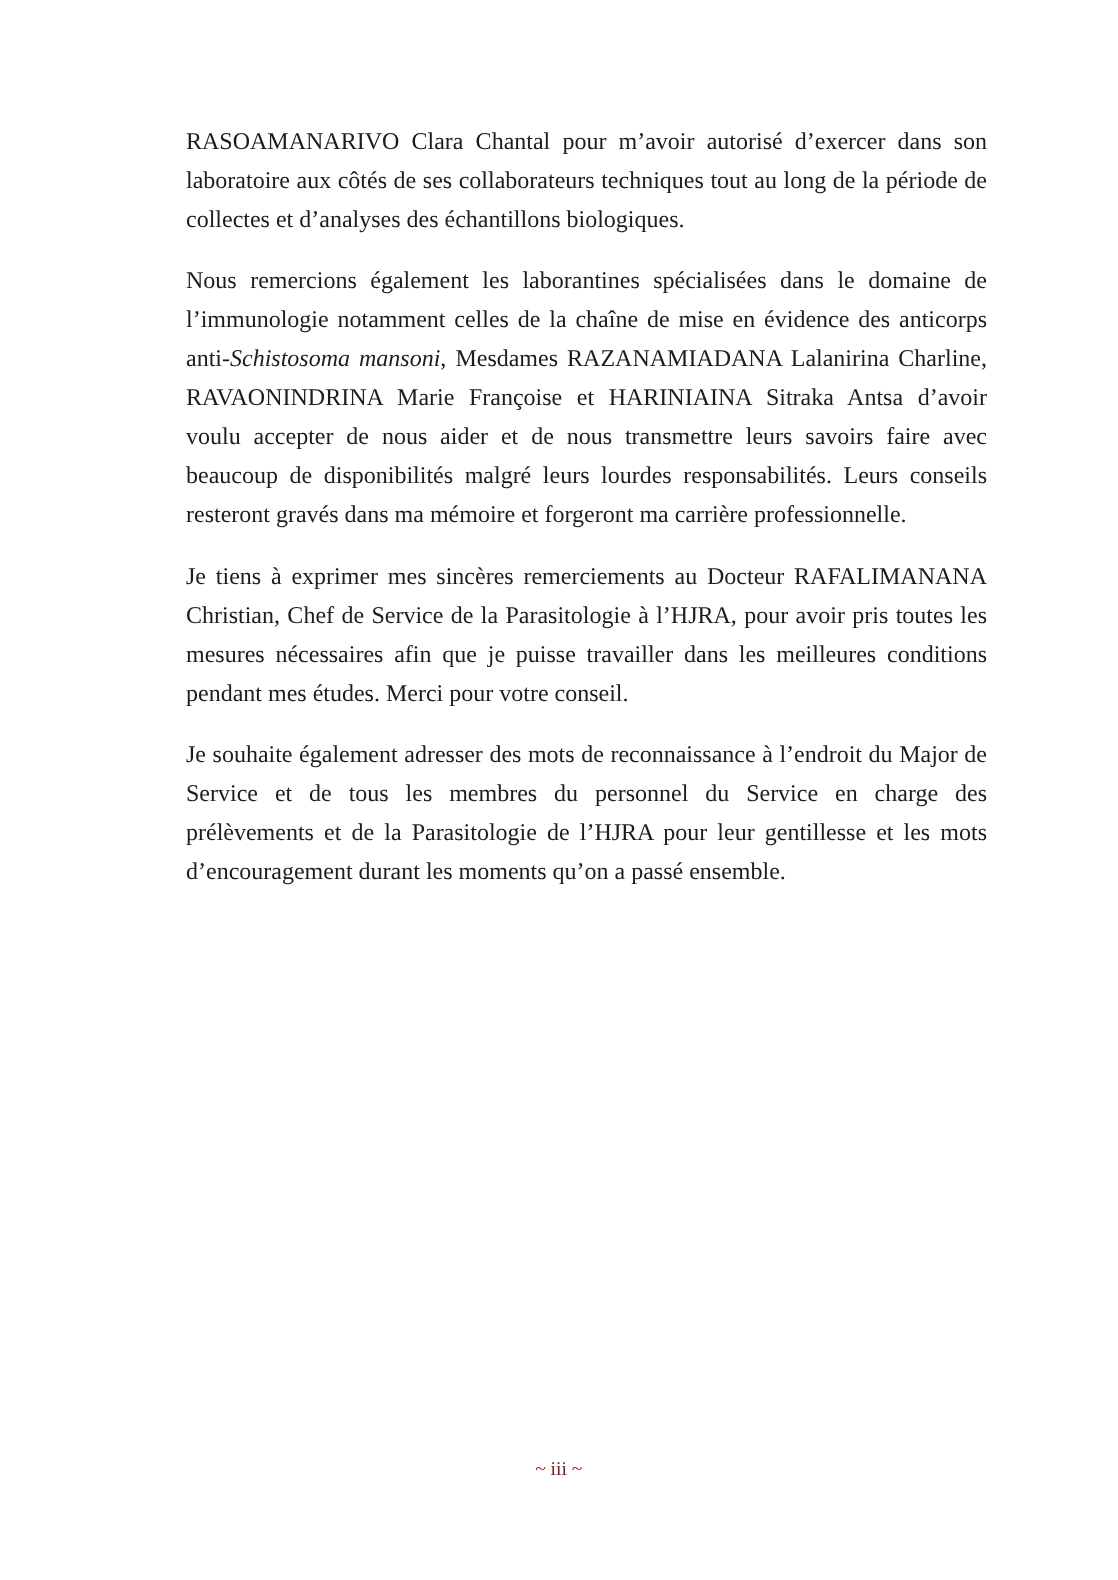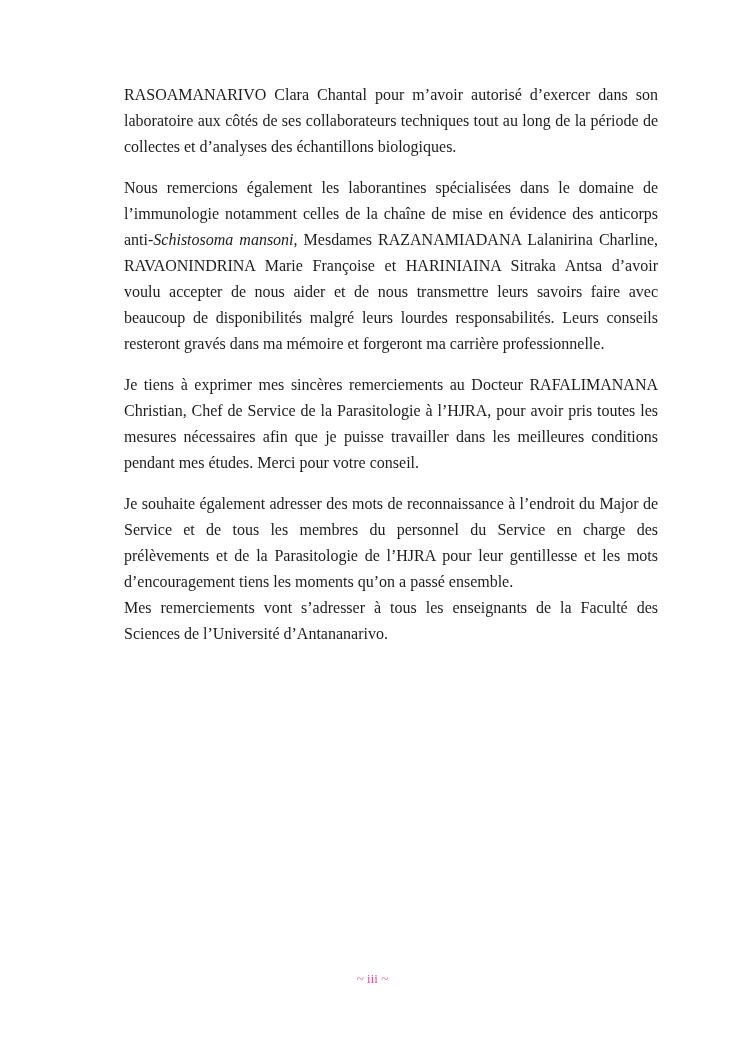--- a/index.html
+++ b/index.html
@@ -37,33 +37,32 @@
   }
   .species {
   }
   .page-footer {
     position: absolute;
     left: 0;
     top: 971px;
     width: 100%;
     text-align: center;
     font-size: 13px;
-    color: #ec4899;
+    color: #7f1d1d;
   }
 </style>
 </head>
 <body>
 
 <div class="page">
   <main class="content">
     <p class="para">RASOAMANARIVO Clara Chantal pour m’avoir autorisé d’exercer dans son laboratoire aux côtés de ses collaborateurs techniques tout au long de la période de collectes et d’analyses des échantillons biologiques.</p>
 
     <p class="para"><span>Nous remercions également les laborantines spécialisées dans le domaine de l’immunologie notamment celles de la chaîne de mise en évidence des anticorps anti-</span><em class="species">Schistosoma mansoni</em><span>, Mesdames RAZANAMIADANA Lalanirina Charline, RAVAONINDRINA Marie Françoise et HARINIAINA Sitraka Antsa d’avoir voulu accepter de nous aider et de nous  transmettre leurs savoirs faire avec beaucoup de disponibilités malgré leurs lourdes responsabilités. Leurs conseils resteront gravés dans ma mémoire et forgeront ma carrière professionnelle.</span></p>
 
     <p class="para">Je tiens à exprimer mes sincères remerciements au Docteur RAFALIMANANA Christian, Chef de Service de la Parasitologie à l’HJRA, pour avoir pris toutes les mesures nécessaires afin que je puisse travailler dans les meilleures conditions pendant mes études. Merci pour votre conseil.</p>
 
-    <p class="para tight">Je souhaite également adresser des mots de reconnaissance à l’endroit du Major de Service et de tous les membres du personnel du Service en charge des prélèvements et de la Parasitologie de l’HJRA pour leur gentillesse et les mots d’encouragement tiens les moments qu’on a passé ensemble.</p>
+    <p class="para tight">Je souhaite également adresser des mots de reconnaissance à l’endroit du Major de Service et de tous les membres du personnel du Service en charge des prélèvements et de la Parasitologie de l’HJRA pour leur gentillesse et les mots d’encouragement durant les moments qu’on a passé ensemble.</p>
 
-    <p class="para">Mes remerciements vont s’adresser à tous les enseignants de la Faculté des Sciences de l’Université d’Antananarivo.</p>
   </main>
 
   <footer class="page-footer">~ iii ~</footer>
 </div>
 
 </body></html>

